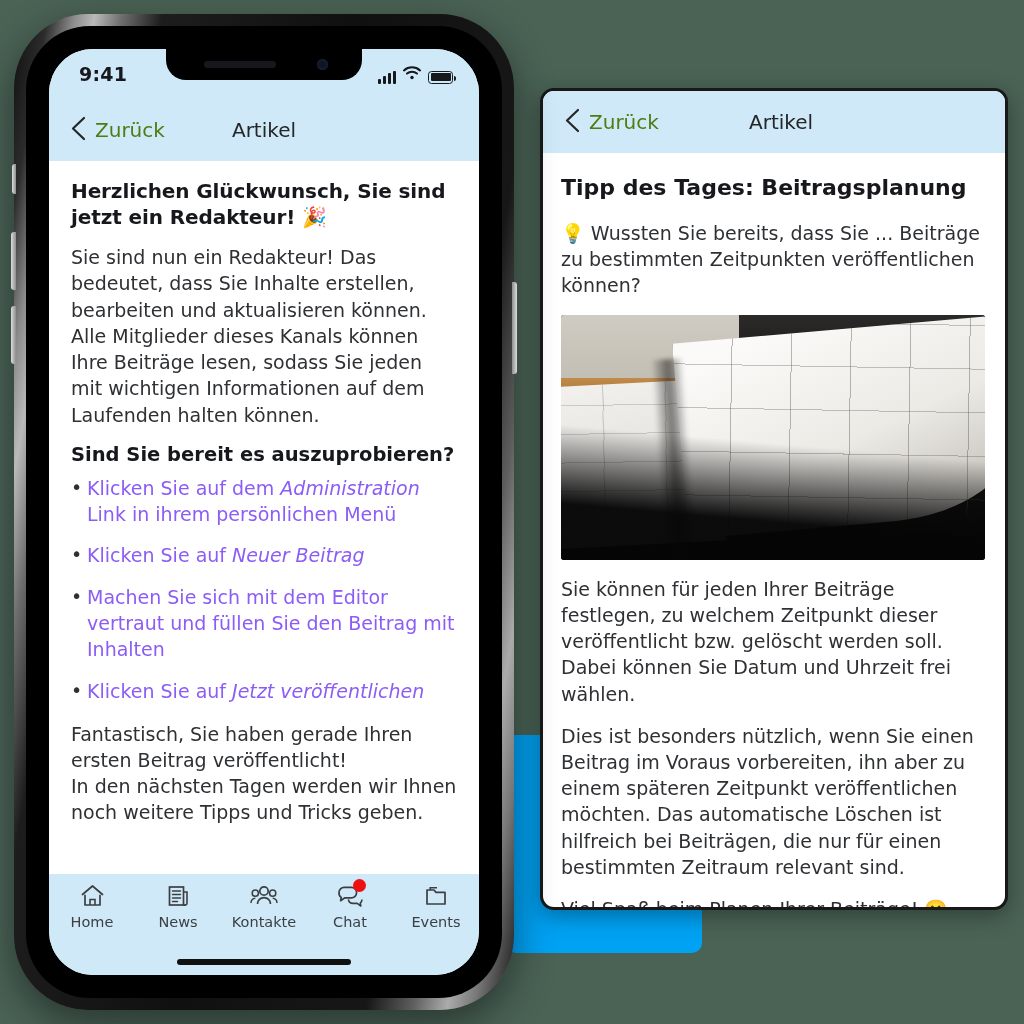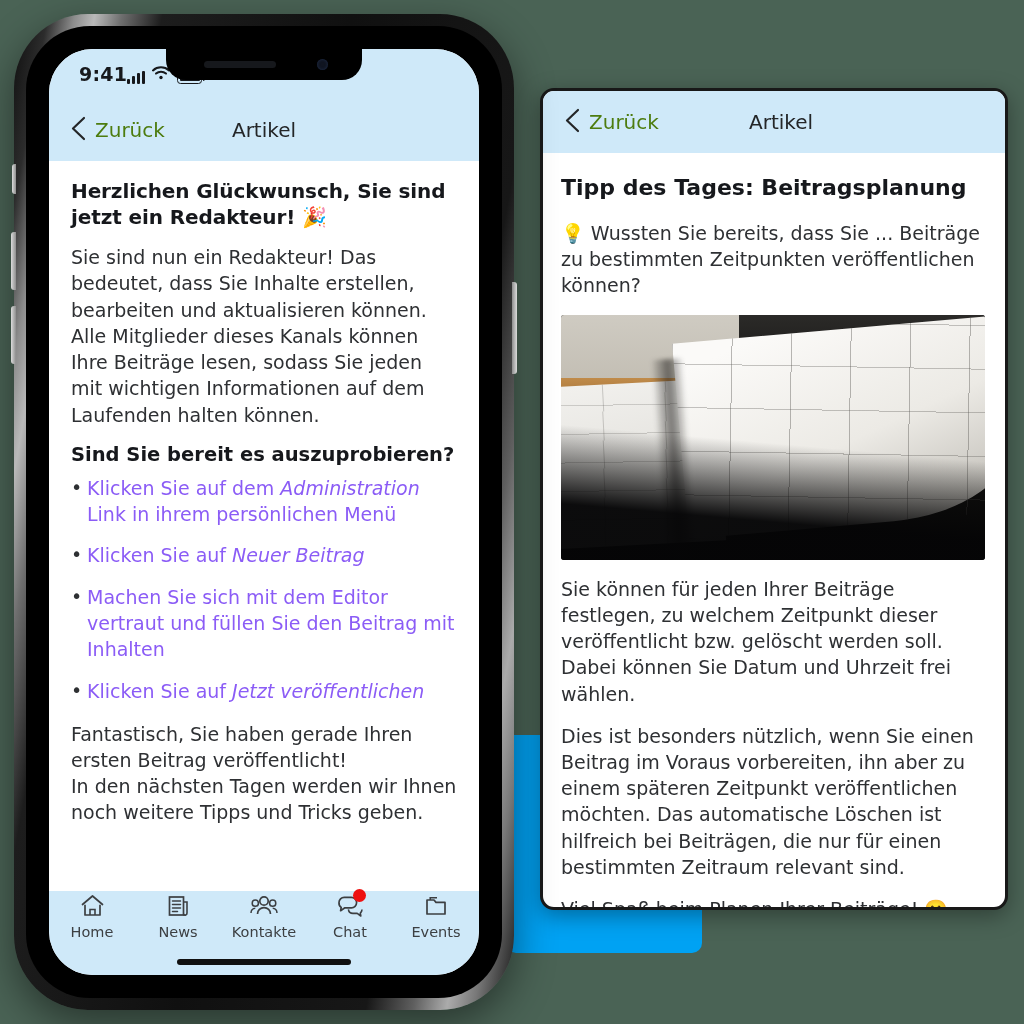--- a/index.html
+++ b/index.html
@@ -67,21 +67,21 @@
   .btn-vol-up{position:absolute;left:-3px;top:218px;width:5px;height:58px;
     background:linear-gradient(90deg,#dcdcdc,#8d8d8d);border-radius:3px 0 0 3px;}
   .btn-vol-dn{position:absolute;left:-3px;top:292px;width:5px;height:58px;
     background:linear-gradient(90deg,#dcdcdc,#8d8d8d);border-radius:3px 0 0 3px;}
   .btn-power{position:absolute;right:-3px;top:268px;width:5px;height:92px;
     background:linear-gradient(270deg,#dcdcdc,#8d8d8d);border-radius:0 3px 3px 0;}
 
   
   .statusbar{
     height:50px;background:#cfe9f9;display:flex;align-items:center;
-    padding:0 26px 0 30px;box-sizing:border-box;
+    justify-content:space-between;padding:0 26px 0 30px;box-sizing:border-box;
     position:relative;
   }
   .clock{font-size:19px;font-weight:600;color:#16181c;letter-spacing:.2px;}
   .status-icons{display:flex;align-items:flex-end;gap:7px;}
   
   .sig{display:flex;align-items:flex-end;gap:2px;height:13px;}
   .sig i{width:3px;background:#16181c;border-radius:1px;display:block;}
   .sig i:nth-child(1){height:5px;}
   .sig i:nth-child(2){height:8px;}
   .sig i:nth-child(3){height:11px;}
@@ -130,23 +130,23 @@
     font-size:19px;line-height:1.36;color:#8b5cf6;margin-bottom:16px;
     padding-left:16px;position:relative;
   }
   ul.art-list li::before{
     content:"•";position:absolute;left:0;top:-1px;color:#2e3033;font-size:19px;
   }
   .em{font-style:italic;}
 
   
   .tabbar{
-    position:absolute;left:0;right:0;bottom:0;height:84px;background:#cfe9f9;
+    position:absolute;left:0;right:0;bottom:0;height:101px;background:#cfe9f9;
     display:flex;align-items:flex-start;justify-content:space-around;
-    padding-top:2px;box-sizing:border-box;
+    padding-top:9px;box-sizing:border-box;
   }
   .tab{
     display:flex;flex-direction:column;align-items:center;gap:5px;
     width:84px;cursor:pointer;position:relative;
   }
   .tab-icon{height:26px;display:flex;align-items:center;justify-content:center;position:relative;}
   .tab-label{font-size:14.5px;color:#3c3f42;}
   .badge{
     position:absolute;right:-2px;top:-4px;width:13px;height:13px;border-radius:50%;
     background:#ee1111;

